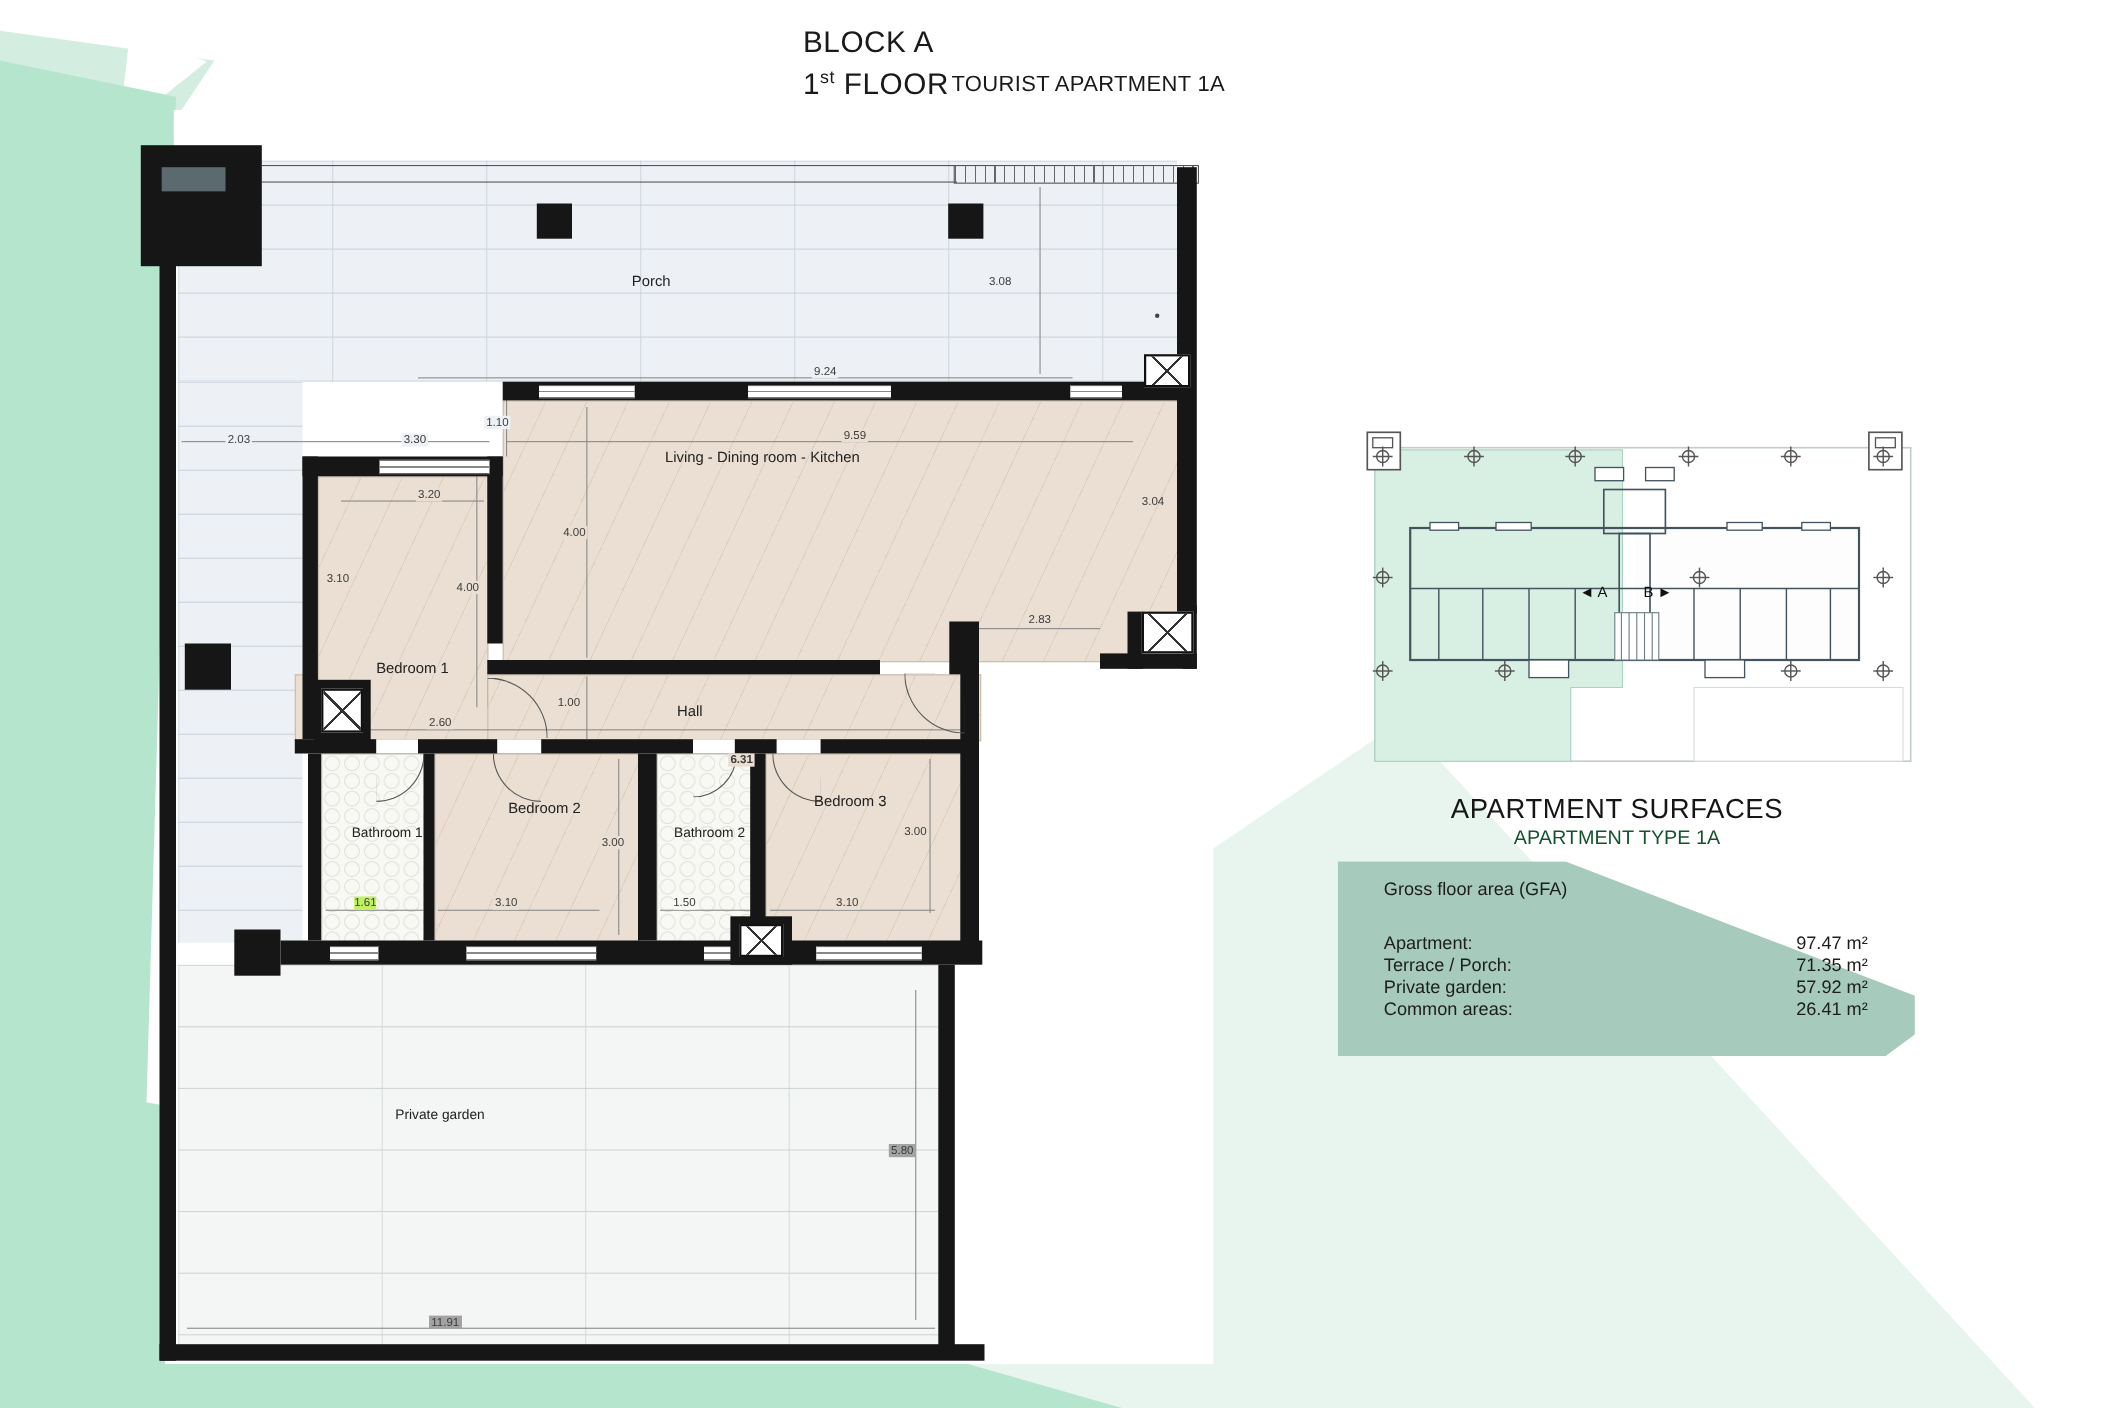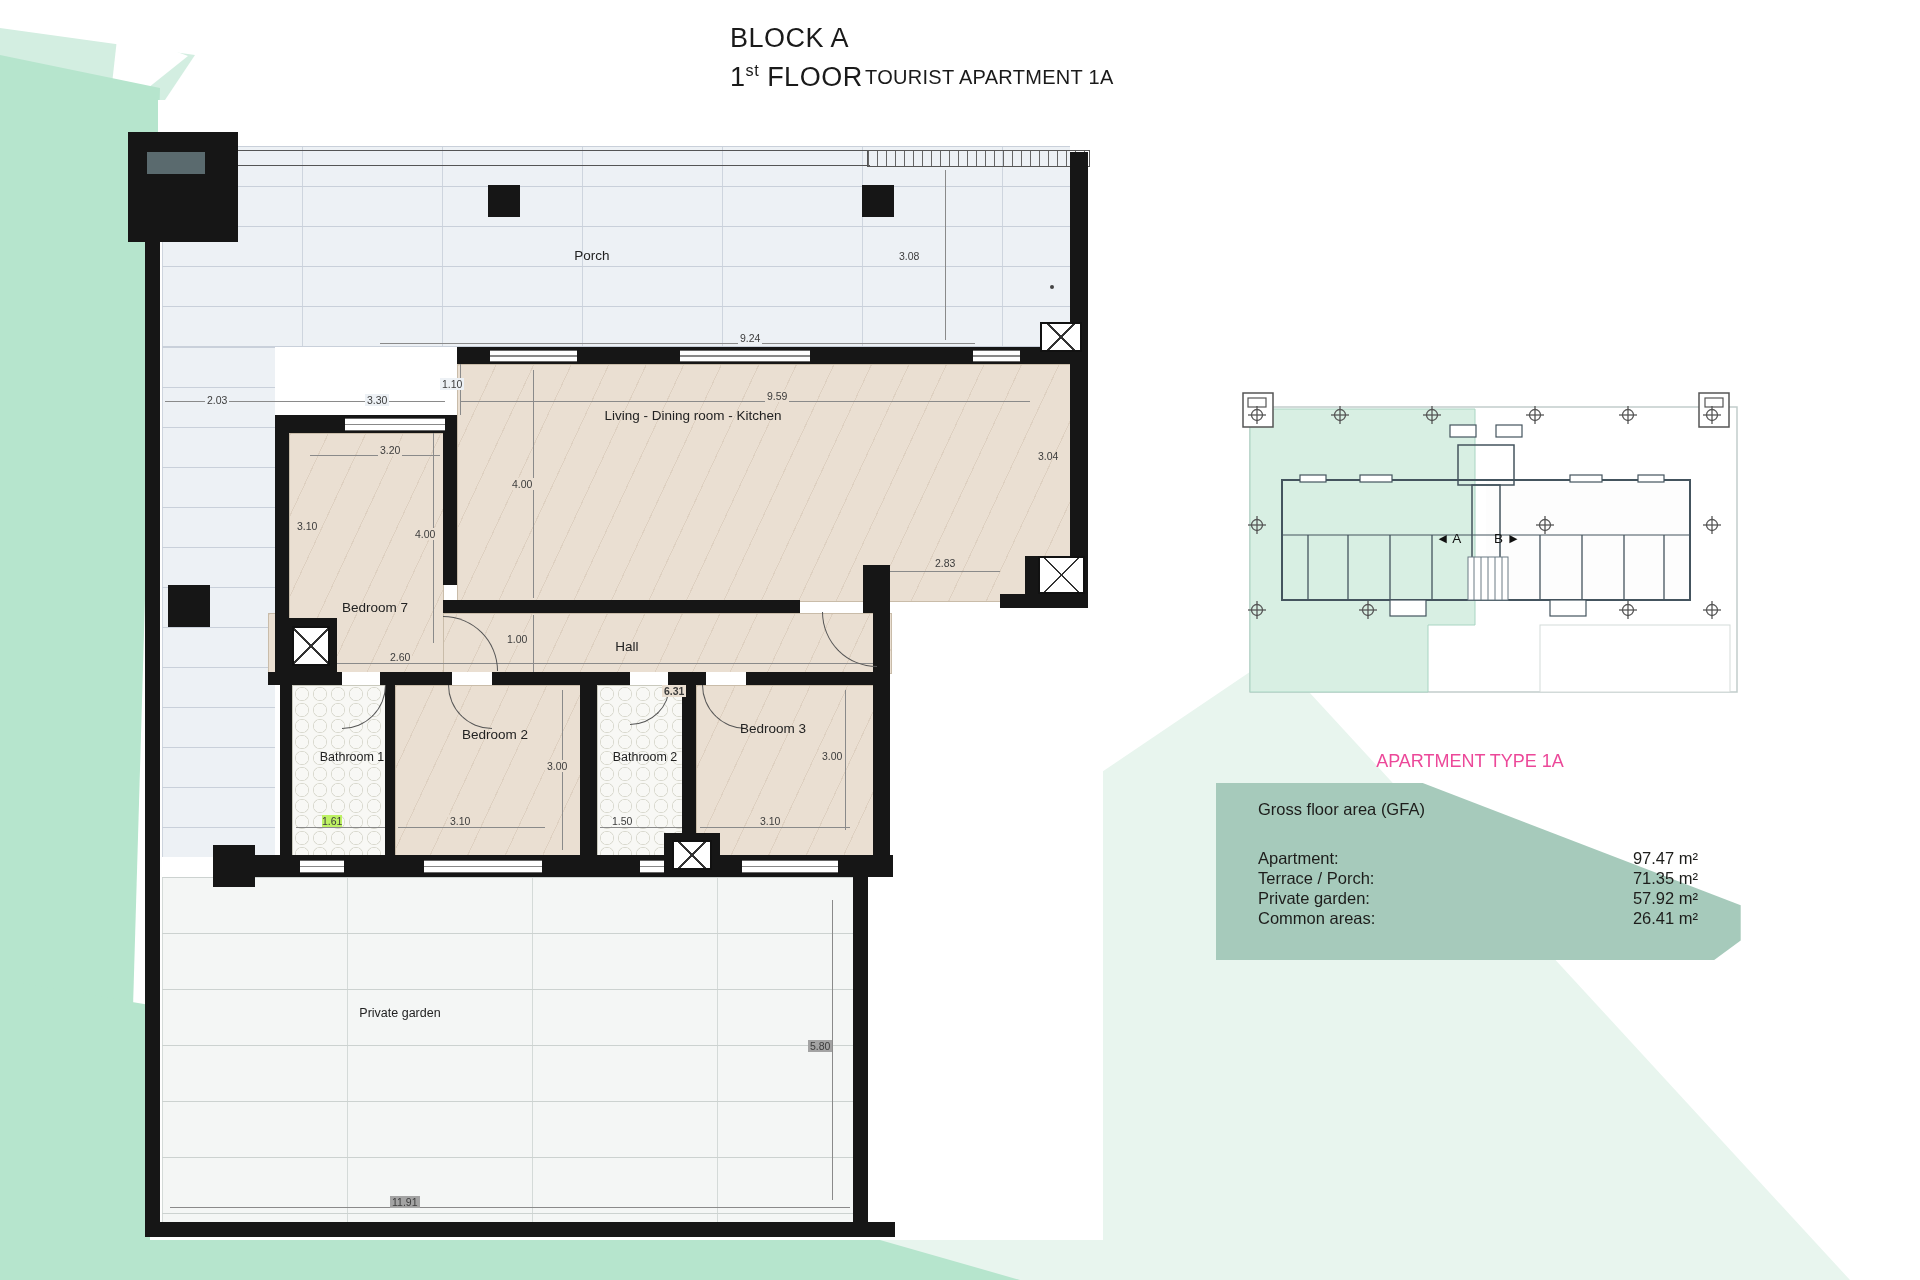--- a/index.html
+++ b/index.html
@@ -40,21 +40,21 @@
   .rail{position:absolute;border-top:1.5px solid #555;border-bottom:1.5px solid #555;box-sizing:border-box;}
   .ladder{position:absolute;border:1.5px solid #555;box-sizing:border-box;
      background-image:repeating-linear-gradient(90deg,#666 0 1px, transparent 1px 9px);}
   .panel-green{position:absolute;background:#a6cabb;
      clip-path:polygon(0 0, 39% 0, 99% 69%, 99% 89%, 94% 100%, 0 100%);}
   .srow{position:absolute;width:440px;left:1258px;display:flex;justify-content:space-between;
      font-size:16.5px;color:#1d1d1b;z-index:40;}
   #title-block{position:absolute;left:730px;top:22px;font-size:27px;color:#1a1a1a;letter-spacing:.5px;line-height:32px;}
   #apt-title{position:absolute;left:865px;top:66px;font-size:20px;color:#1a1a1a;letter-spacing:.3px;}
   #surf-title{position:absolute;left:1250px;top:722px;width:440px;text-align:center;font-size:25px;color:#161616;letter-spacing:.5px;}
-  #surf-sub{position:absolute;left:1250px;top:751px;width:440px;text-align:center;font-size:18px;color:#ec4899;}
+  #surf-sub{position:absolute;left:1250px;top:751px;width:440px;text-align:center;font-size:18px;color:#14532d;}
   #gfa{position:absolute;left:1258px;top:800px;font-size:16.5px;color:#1d1d1b;z-index:40;}
   #footer-text{position:absolute;left:108px;top:1256px;font-size:16.5px;color:#94a09e;letter-spacing:.8px;z-index:40;}
   sup{font-size:60%;}
 </style>
 </head>
 <body>
 
 <div id="canvas">
 
   <svg class="abs" style="left:0;top:0;z-index:0;" width="1920" height="1280" viewBox="0 0 1920 1280">
@@ -235,21 +235,21 @@
   <span class="dim bgf" style="left:448px;top:815px;">3.10</span>
   <span class="dim bgf" style="left:545px;top:760px;">3.00</span>
   <span class="dim" style="left:612px;top:815px;background:#f8f8f5;">1.50</span>
   <span class="dim bgf" style="left:758px;top:815px;">3.10</span>
   <span class="dim bgf" style="left:820px;top:750px;">3.00</span>
   <span class="dim bgw" style="left:808px;top:1040px;">5.80</span>
   <span class="dim bgw" style="left:390px;top:1196px;">11.91</span>
 
   <span class="room" style="left:592px;top:248px;">Porch</span>
   <span class="room" style="left:693px;top:408px;">Living - Dining room - Kitchen</span>
-  <span class="room" style="left:375px;top:600px;">Bedroom 7</span>
+  <span class="room" style="left:375px;top:600px;">Bedroom 1</span>
   <span class="room" style="left:627px;top:639px;">Hall</span>
   <span class="room" style="left:352px;top:750px;font-size:12.5px;">Bathroom 1</span>
   <span class="room" style="left:495px;top:727px;">Bedroom 2</span>
   <span class="room" style="left:645px;top:750px;font-size:12.5px;">Bathroom 2</span>
   <span class="room" style="left:773px;top:721px;">Bedroom 3</span>
   <span class="room" style="left:400px;top:1006px;font-size:12.5px;">Private garden</span>
 
   <svg class="abs" style="left:1240px;top:385px;z-index:20;" width="550" height="320" viewBox="0 0 550 320">
     <defs>
       <g id="plusmark">
@@ -310,20 +310,21 @@
       <use href="#plusmark" x="305" y="140"></use>
       <use href="#plusmark" x="472" y="140"></use>
     <use href="#plusmark" x="17" y="225"></use>
       <use href="#plusmark" x="128" y="225"></use>
     <use href="#plusmark" x="388" y="225"></use>
       <use href="#plusmark" x="472" y="225"></use>
     <text x="196" y="158" font-size="13.5" fill="#111">◄ A</text>
     <text x="254" y="158" font-size="13.5" fill="#111">B ►</text>
   </svg>
 
+  <div id="surf-title">APARTMENT SURFACES</div>
   <div id="surf-sub">APARTMENT TYPE 1A</div>
   <div class="panel-green" style="left:1216px;top:783px;width:530px;height:177px;z-index:20;"></div>
   <div id="gfa">Gross floor area (GFA)</div>
   <div class="srow" style="top:849px;">
     <span>Apartment:</span>
     <span>97.47 m²</span>
   </div>
   <div class="srow" style="top:869px;">
     <span>Terrace / Porch:</span>
     <span>71.35 m²</span>

